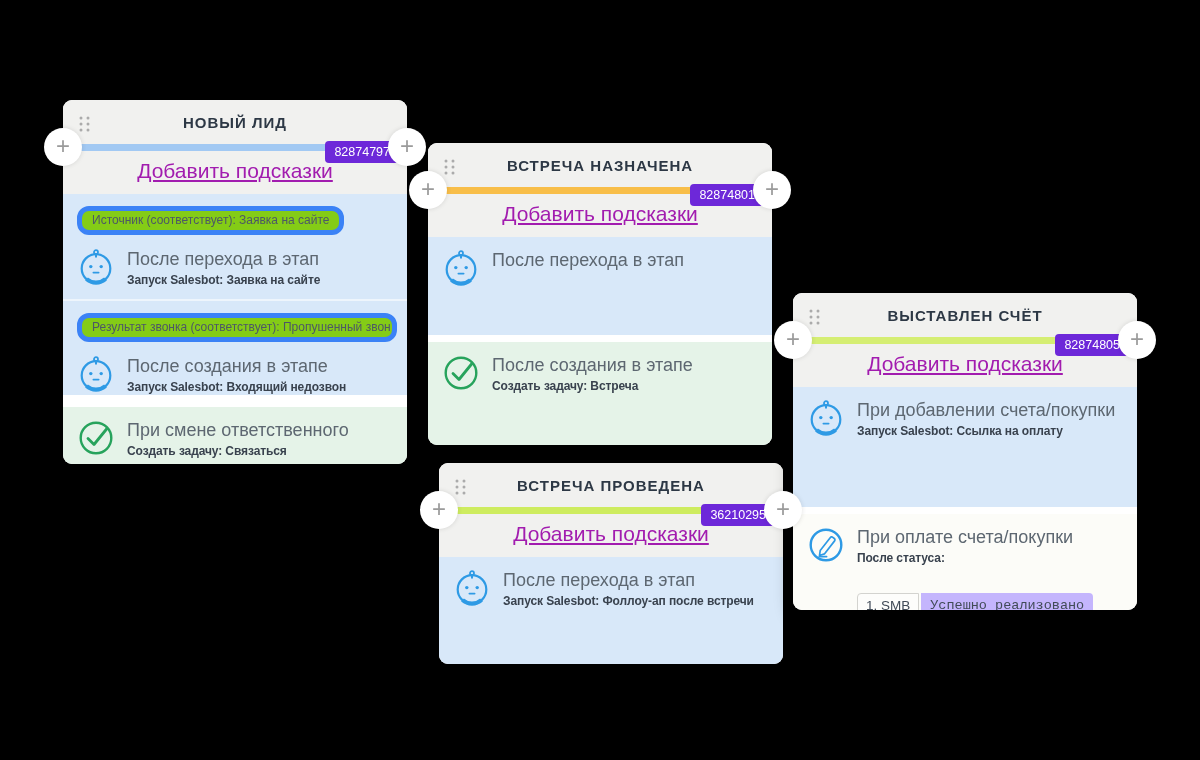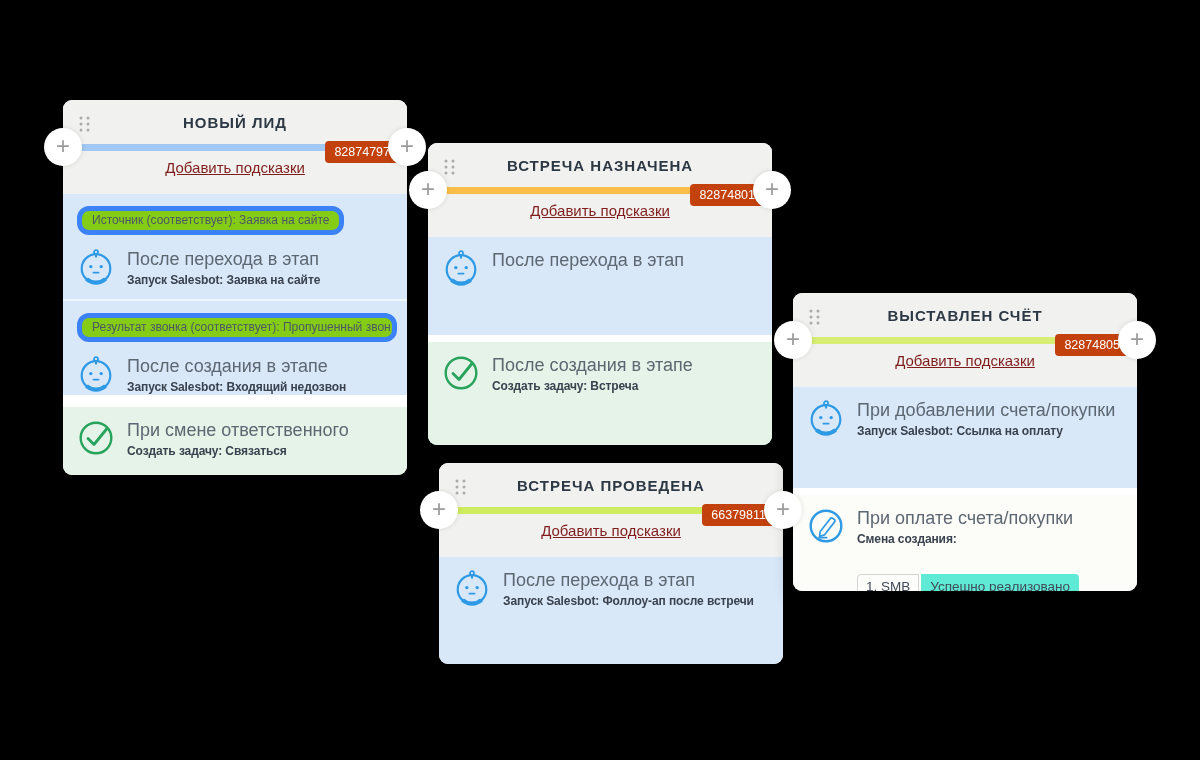--- a/index.html
+++ b/index.html
@@ -43,29 +43,29 @@
     letter-spacing:1px;
     color:#2d3845;
     cursor:pointer;
   }
   .bar {
     position:absolute; left:0; top:44px;
     width:100%; height:7px;
   }
   .badge {
     position:absolute; right:8px; top:41px;
-    background:#c2410c; color:#fff;
+    background:#6d28d9; color:#fff;
     font-size:12.5px; line-height:1;
     padding:5px 9px 4px;
     border-radius:4px;
     z-index:3;
   }
   .hints { position:absolute; left:0; top:59px; width:100%; text-align:center; }
   .hints-link {
-    color:#7f1d1d; font-size:15px;
+    color:#a21caf; font-size:21px;
     text-decoration:underline;
     cursor:pointer;
   }
   .plus {
     position:absolute;
     width:38px; height:38px;
     top:28px;
     background:#fff;
     border-radius:50%;
     color:#9b9b9b;
@@ -90,25 +90,25 @@
   .section + .section { margin-top:7px; }
   .section.joined { margin-top:0; border-top:2px solid #eef5fc; }
   .section.blue  { background:#d8e8f9; }
   .section.green { background:#e5f3e8; }
   .section.white { background:#fcfcf8; }
   .section.last  { border-radius:0 0 9px 9px; }
 
   
   .card1 .section:nth-child(1){ height:105px; }
   .card1 .section:nth-child(2){ height:96px; }
-  .card1 .section:nth-child(3){ height:68px;margin-top:12px; }
+  .card1 .section:nth-child(3){ height:57px;margin-top:12px; }
   .card2 .section:nth-child(1){ height:98px; }
   .card2 .section:nth-child(2){ height:103px; }
   .card3 .section:nth-child(1){ height:107px; }
-  .card4 .section:nth-child(1){ height:101px; }
+  .card4 .section:nth-child(1){ height:120px; }
   .card4 .section:nth-child(2){ height:96px; }
 
   .chip {
     display:inline-block;
     max-width:calc(100% + 4px);
     background:#84cc16;
     border:5px solid #3b82f6;
     border-radius:12px;
     padding:2px 10px 3px;
     font-size:12px;
@@ -278,21 +278,21 @@
               <circle cx="3" cy="3" r="1.5"></circle>
               <circle cx="10" cy="3" r="1.5"></circle>
               <circle cx="3" cy="9" r="1.5"></circle>
               <circle cx="10" cy="9" r="1.5"></circle>
               <circle cx="3" cy="15" r="1.5"></circle>
               <circle cx="10" cy="15" r="1.5"></circle>
             </g>
           </svg></div>
         <div class="title">ВСТРЕЧА ПРОВЕДЕНА</div>
         <div class="bar" style="background: rgb(206, 236, 95);"></div>
-        <div class="badge">66379811</div>
+        <div class="badge">36210295</div>
         <div class="hints"><a class="hints-link">Добавить подсказки</a></div>
         <div class="plus plus-left">+</div>
         <div class="plus plus-right">+</div>
       </div>
       <div class="sections">
         <div class="section blue last">
           <div class="row">
             <div class="icon">
               <svg width="38" height="38" viewBox="0 0 38 38" fill="none">
                 <circle cx="19" cy="20.5" r="14.3" stroke="#2e9ae5" stroke-width="2.2"></circle>
@@ -355,23 +355,23 @@
           <div class="row">
             <div class="icon">
               <svg width="38" height="38" viewBox="0 0 38 38" fill="none">
                 <circle cx="19" cy="19" r="15.3" stroke="#2e9ae5" stroke-width="2.4"></circle>
                 <path d="M13.2 24.6 L23.4 11.6 a1.7 1.7 0 0 1 2.4 -0.3 l1.5 1.2 a1.7 1.7 0 0 1 0.3 2.4 L17.4 27.9 l-4.9 1.6 z" stroke="#2e9ae5" stroke-width="1.7" stroke-linejoin="round"></path>
                 <path d="M12.2 30.6 h7.4" stroke="#2e9ae5" stroke-width="1.7" stroke-linecap="round"></path>
               </svg>
             </div>
             <div class="texts">
               <div class="trigger">При оплате счета/покупки</div>
-              <div class="action">Смена создания:</div>
+              <div class="action">После статуса:</div>
               <div class="status-row">
                 <span class="schip plain">1. SMB</span>
-                <span class="schip lime" style="background: #5eead4;">Успешно реализовано</span>
+                <span class="schip lime" style="background: #c4b5fd; font-family: Liberation Mono, monospace;">Успешно реализовано</span>
               </div>
             </div>
           </div>
         </div>
       </div>
     </div>
   </div>
 
 </body></html>

